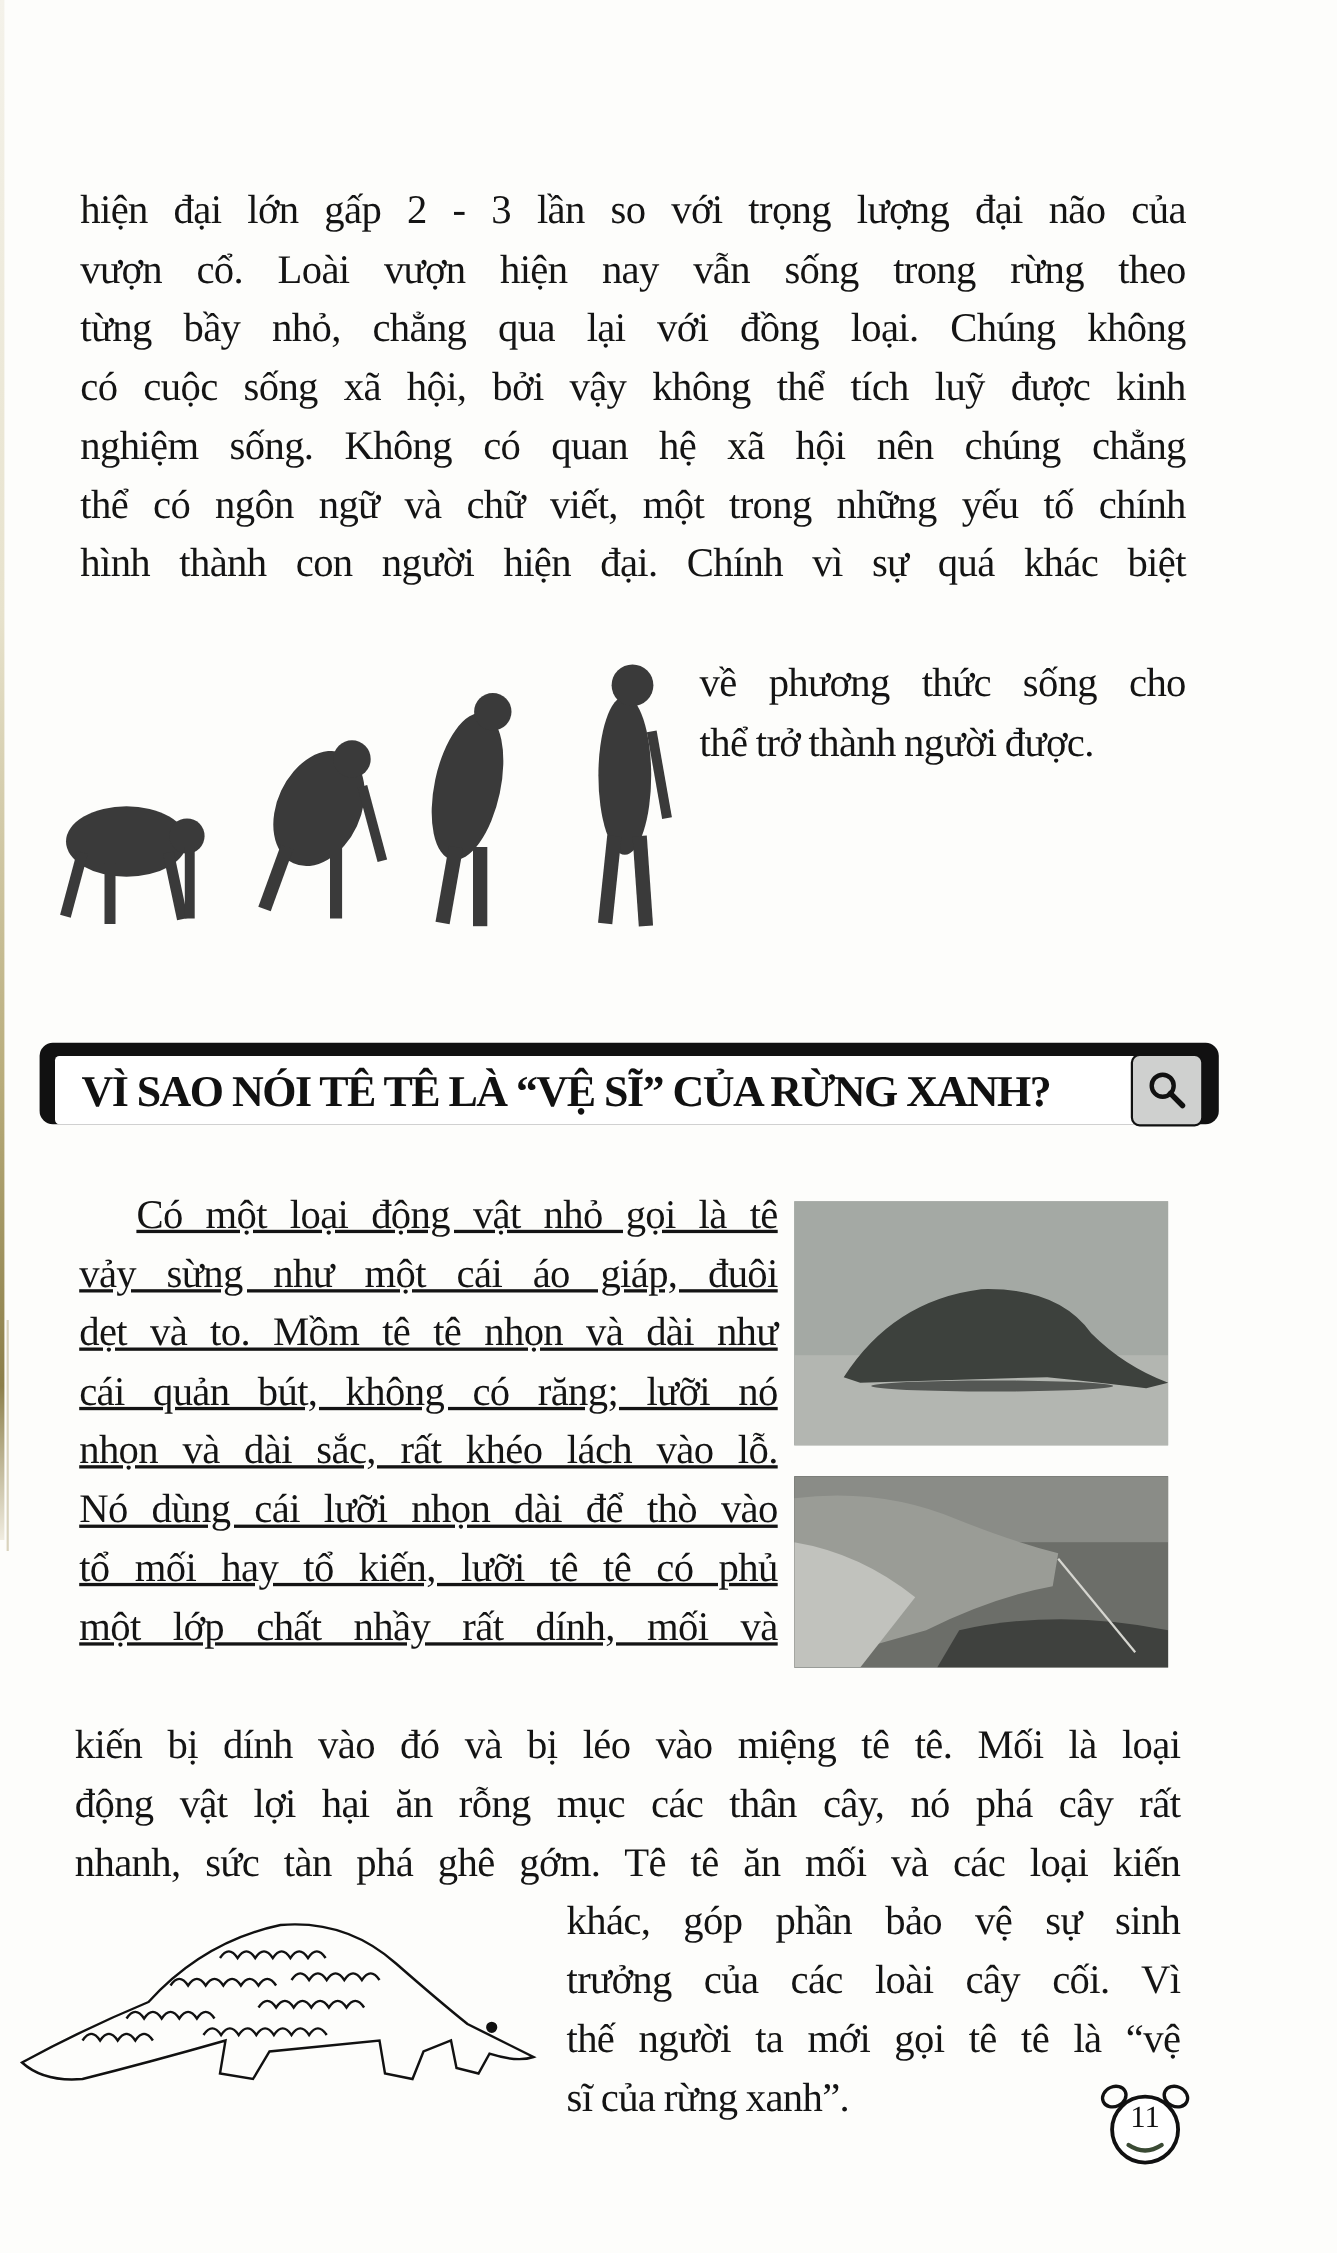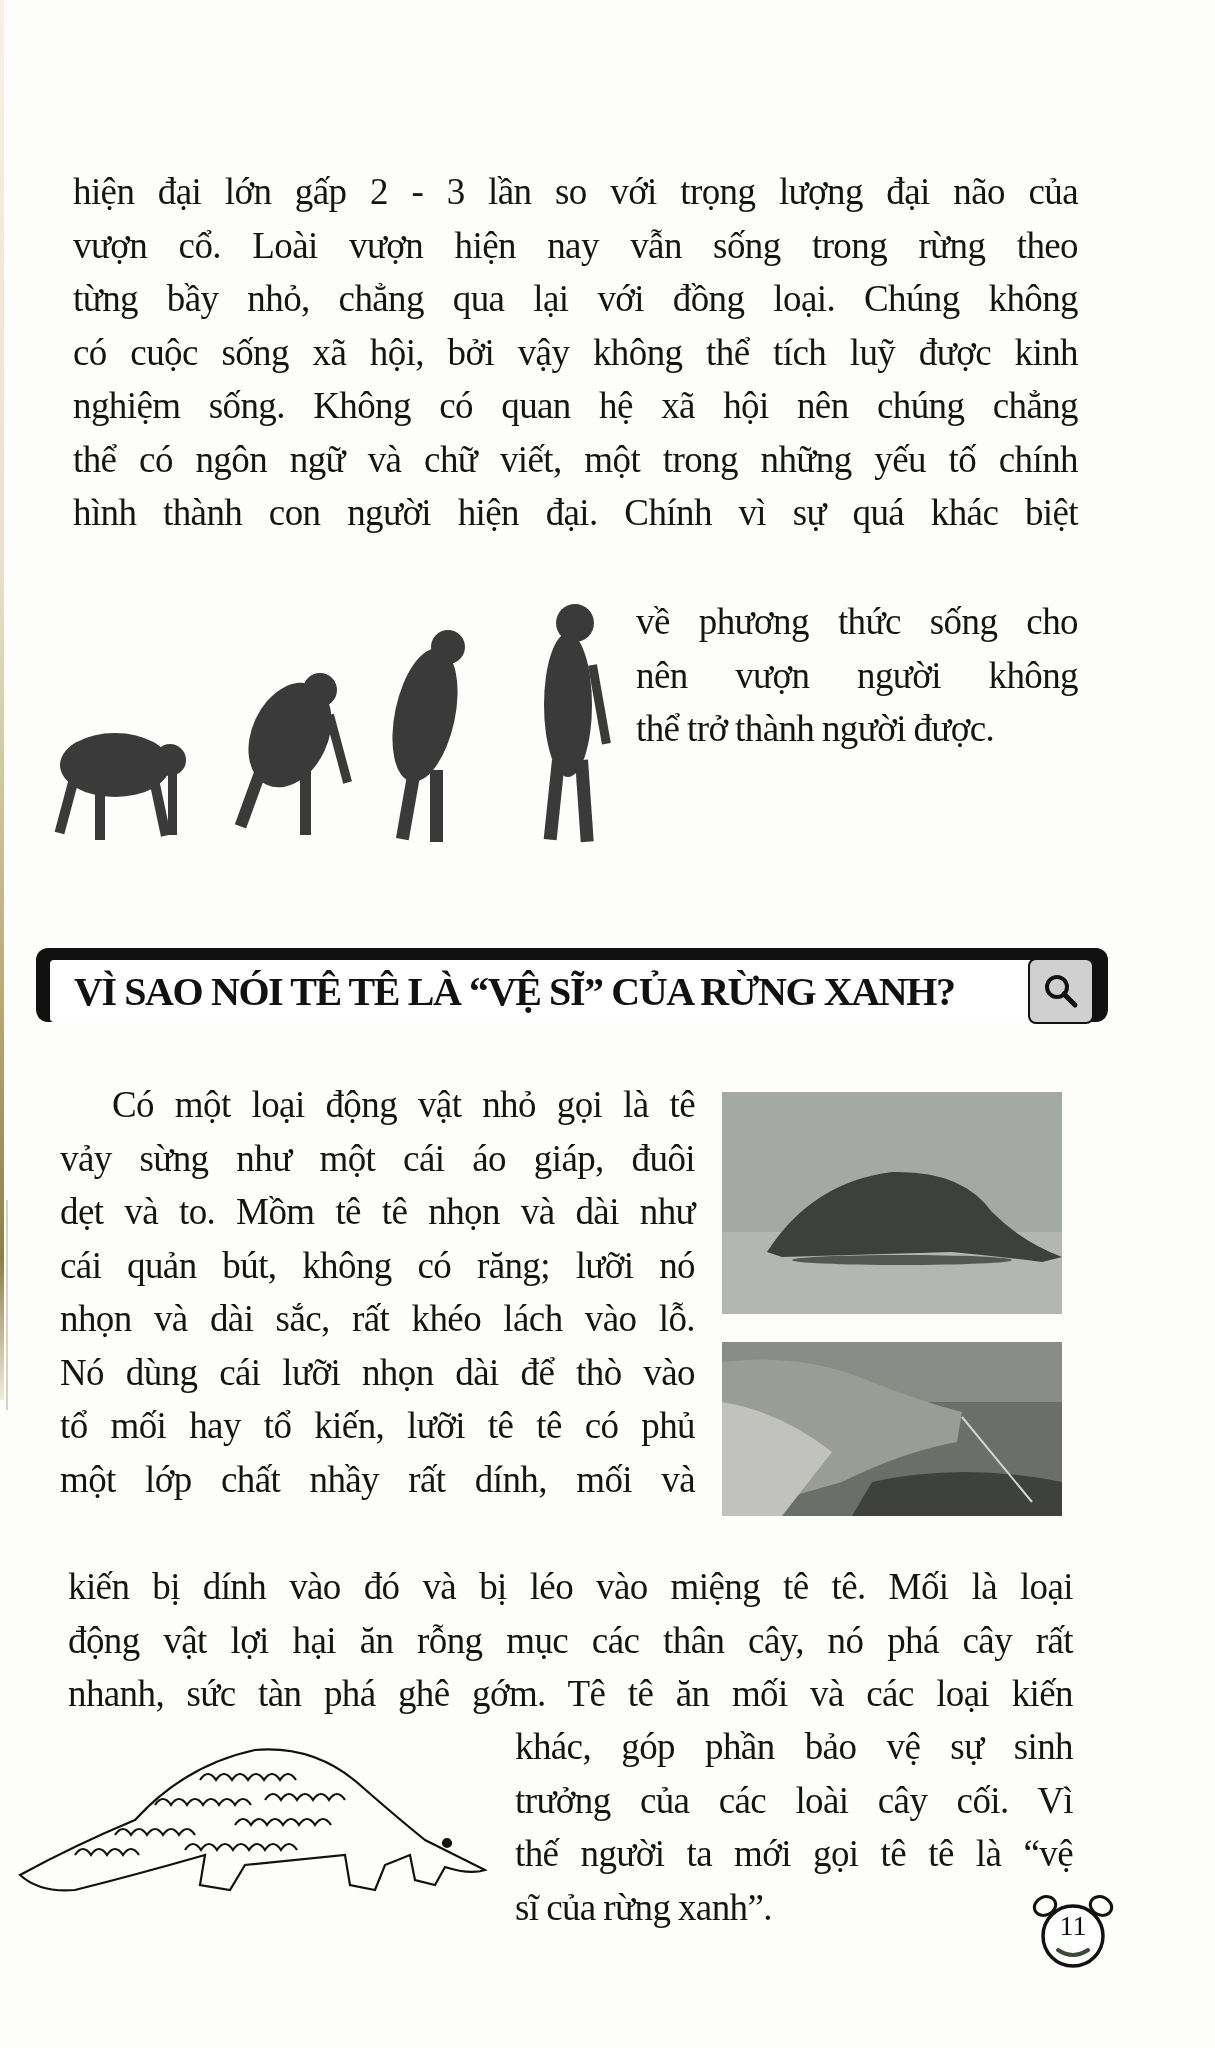--- a/index.html
+++ b/index.html
@@ -43,32 +43,32 @@
     font-family: "Liberation Serif", serif; font-weight: bold;
     font-size: 40px; letter-spacing: -1.4px; padding-left: 24px; color: #111;
     white-space: nowrap;
   }
   .search-btn {
     position: absolute; right: 14px; top: 10px; width: 66px; height: 66px;
     background: #cfd0cf; border-radius: 8px; border: 2px solid #111;
     display: flex; align-items: center; justify-content: center; box-sizing: border-box;
   }
 
-  #p2 { left: 60px; top: 1078px; width: 635px; }
+  #p2 { left: 72px; top: 1078px; width: 635px; text-decoration: underline; }
   #p3 { left: 68px; top: 1560px; width: 1005px; }
   #p4 { left: 515px; top: 1720px; width: 558px; }
 
   .photo { position: absolute; left: 722px; width: 340px; overflow: hidden; }
   #photo1 { top: 1092px; height: 222px; background: #9ea39e; }
   #photo2 { top: 1342px; height: 174px; background: #5d5f5b; }
 
   .drawing { position: absolute; left: 15px; top: 1725px; width: 480px; height: 175px; }
 
   .page-num {
-    position: absolute; left: 1028px; top: 1892px; width: 90px; height: 80px;
+    position: absolute; left: 996px; top: 1892px; width: 90px; height: 80px;
   }
   .page-num-text {
     position: absolute; left: 0; top: 18px; width: 90px; text-align: center;
     font-size: 28px; font-family: "Liberation Serif", serif; color: #111;
   }
 </style>
 </head>
 <body>
 
 <div class="edge-strip"></div>
@@ -78,21 +78,20 @@
   <span class="line">hiện đại lớn gấp 2 - 3 lần so với trọng lượng đại não của</span>
   <span class="line">vượn cổ. Loài vượn hiện nay vẫn sống trong  rừng  theo</span>
   <span class="line">từng bầy nhỏ, chẳng qua lại với đồng loại. Chúng không</span>
   <span class="line">có cuộc sống xã hội, bởi vậy không thể tích luỹ được kinh</span>
   <span class="line">nghiệm sống. Không có quan hệ xã hội nên chúng chẳng</span>
   <span class="line">thể có ngôn ngữ và chữ viết, một trong những yếu tố chính</span>
   <span class="line">hình thành con người hiện đại. Chính vì sự quá khác biệt</span>
 </div>
 <div id="p1b" class="para">
   <span class="line">về phương thức sống cho</span>
-  <span class="line">nên  vượn  người  không</span>
   <span class="line last">thể trở thành người được.</span>
 </div>
 
 <svg class="evo" viewBox="0 0 600 270">
   <g fill="#3a3a3a">
 
     <ellipse cx="85" cy="180" rx="55" ry="32"></ellipse>
     <circle cx="140" cy="175" r="16"></circle>
     <rect x="40" y="190" width="10" height="60" transform="rotate(15 45 190)"></rect>
     <rect x="65" y="200" width="10" height="55"></rect>

